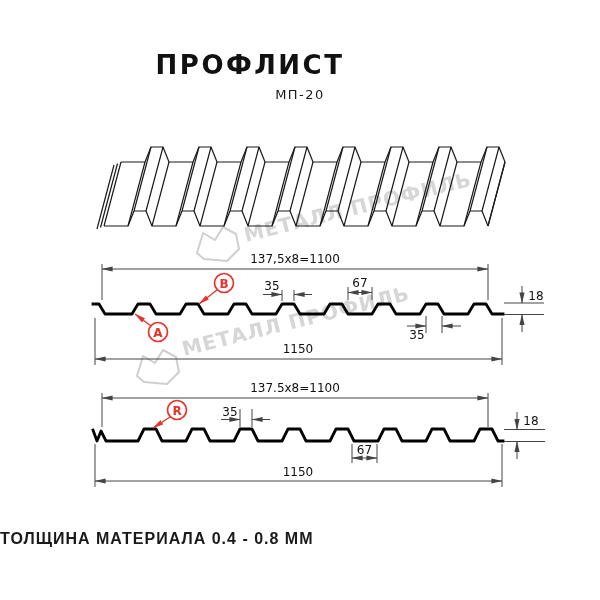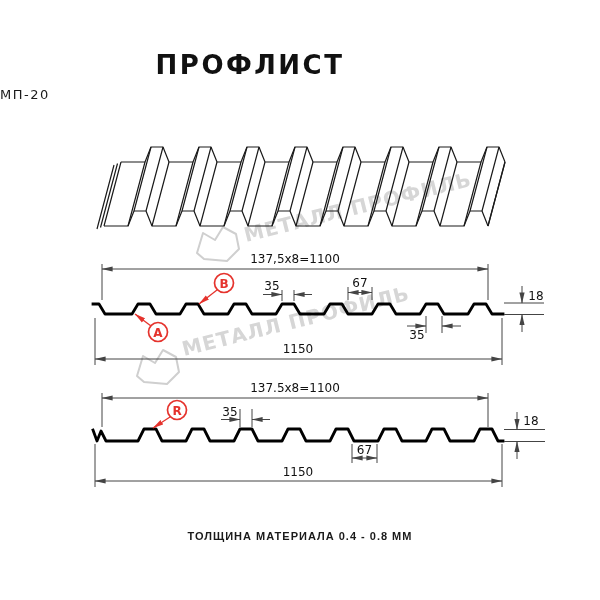--- a/index.html
+++ b/index.html
@@ -12,26 +12,26 @@
   body{
     width:600px;height:600px;position:relative;background:#ffffff;
     font-family:"DejaVu Sans",sans-serif;overflow:hidden;
   }
   .page-title{
     position:absolute;top:50px;left:0;width:500px;text-align:center;
     font-size:26px;font-weight:bold;letter-spacing:2.5px;color:var(--line);
     font-family:"DejaVu Sans",sans-serif;
   }
   .subtitle{
-    position:absolute;top:87px;left:0;width:600px;
+    position:absolute;top:87px;left:0;width:600px;text-align:center;
     font-size:13px;font-weight:500;letter-spacing:1.5px;color:#1a1a1a;
   }
   .footer-text{
-    position:absolute;top:530px;left:0;width:600px;text-align:center;
-    font-size:11px;font-weight:600;letter-spacing:1px;color:#1a1a1a;
+    position:absolute;top:530px;left:0;width:600px;text-align:left;
+    font-size:16px;font-weight:600;letter-spacing:1px;color:#1a1a1a;
     font-family:"Liberation Sans","DejaVu Sans",sans-serif;
   }
   svg{position:absolute;top:0;left:0;}
   .tl{stroke:#1a1a1a;stroke-width:1.2;fill:none;stroke-linejoin:round;}
   .pf{stroke:#000;stroke-width:2.8;fill:none;stroke-linejoin:round;stroke-linecap:square;}
   .dl{stroke:var(--dim);stroke-width:1;fill:none;}
   .dt{font:12px "DejaVu Sans",sans-serif;fill:#111;text-anchor:middle;}
   .rc{stroke:var(--accent);stroke-width:1.7;fill:#ffffff;}
   .rl{stroke:var(--accent);stroke-width:1.3;fill:none;}
   .rt{font:600 12px "DejaVu Sans",sans-serif;fill:var(--accent);text-anchor:middle;}

